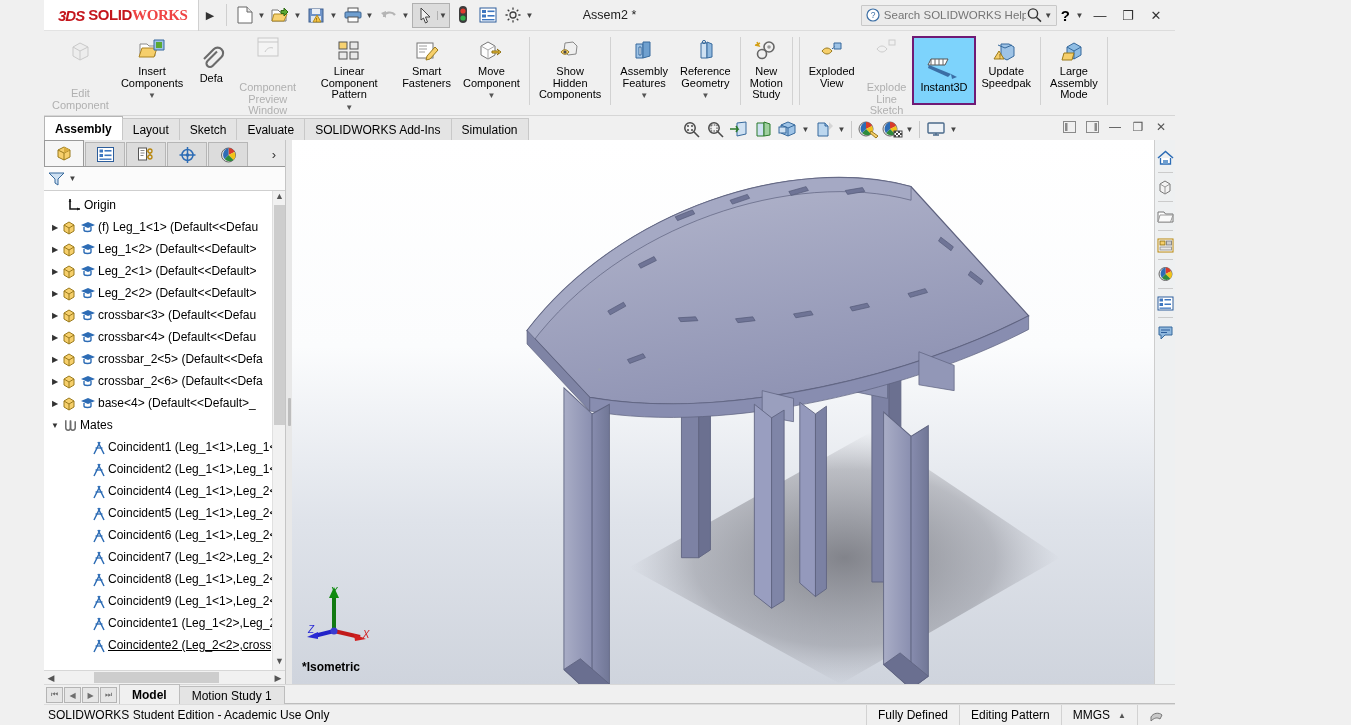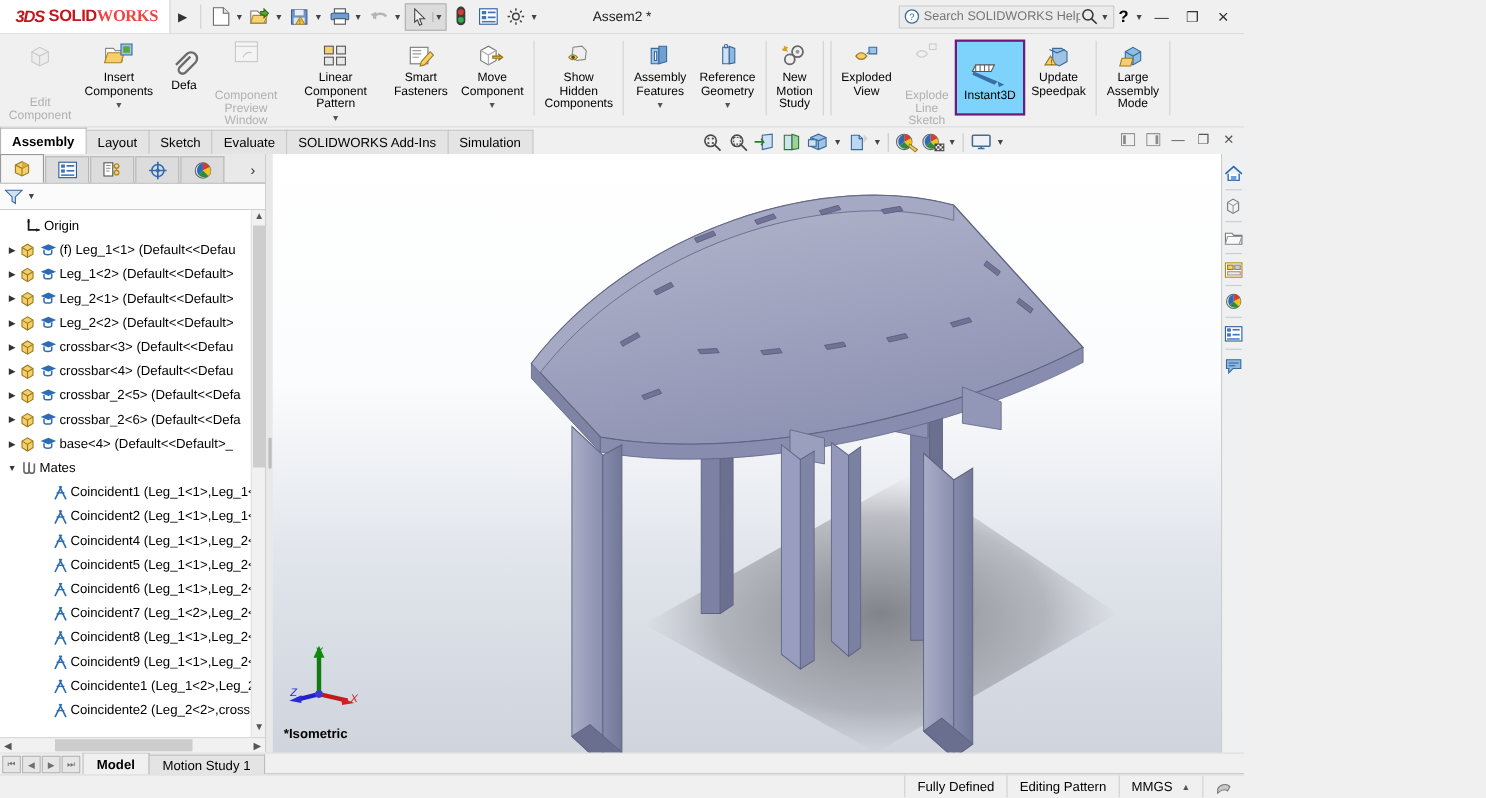--- a/index.html
+++ b/index.html
@@ -4,21 +4,21 @@
 <style>
   * { box-sizing: border-box; margin: 0; padding: 0; }
   html, body {
     width: 1351px; height: 725px;
     font-family: "Liberation Sans", sans-serif;
     font-size: 12px;
     overflow: hidden;
     background: #f0f0f0;
     color: #000;
   }
-  .app { position: relative; width: 1131px; height: 725px; display: flex; flex-direction: column; }
+  .app { position: relative; width: 1131px; height: 725px; display: flex; flex-direction: column; margin-left: 44px; }
 
   
   .titlebar {
     height: 31px; background: #f0f0f0; display: flex; align-items: center;
     border-bottom: 1px solid #dcdcdc; flex: none; position: relative;
   }
   .logo-box {
     width: 155px; height: 31px; background: #ffffff;
     border-right: 1px solid #d0d0d0;
     display: flex; align-items: center; padding-left: 14px;
@@ -869,21 +869,21 @@
           </div>
         <div class="trow" style="padding-left:46px;">
             <span class="ticon">
               <svg width="16" height="15" viewBox="0 0 16 15">
                 <path d="M3 14L9 2M13 14L7 2" stroke="#2d6cb5" stroke-width="1.5" fill="none"></path>
                 <path d="M4.5 8h7" stroke="#2d6cb5" stroke-width="1.3"></path>
               </svg>
             </span>
             <span class="tlabel">Coincidente1 (Leg_1&lt;2&gt;,Leg_2</span>
           </div>
-        <div class="trow" style="padding-left:46px;">
+        <div class="trow" style="padding-left:46px;text-decoration:underline;">
             <span class="ticon">
               <svg width="16" height="15" viewBox="0 0 16 15">
                 <path d="M3 14L9 2M13 14L7 2" stroke="#2d6cb5" stroke-width="1.5" fill="none"></path>
                 <path d="M4.5 8h7" stroke="#2d6cb5" stroke-width="1.3"></path>
               </svg>
             </span>
             <span class="tlabel">Coincidente2 (Leg_2&lt;2&gt;,cross</span>
           </div>
 
         <div class="fm-vscroll">
@@ -1077,20 +1077,21 @@
       <span class="navb">◀</span>
       <span class="navb">▶</span>
       <span class="navb">⏭</span>
     </div>
     <div class="btab active">Model</div>
     <div class="btab">Motion Study 1</div>
     <div class="btab-fill"></div>
   </div>
 
   <div class="statusbar">
+    <span>SOLIDWORKS Student Edition - Academic Use Only</span>
     <span class="st-right">
       <span class="st-cell">Fully Defined</span>
       <span class="st-cell">Editing Pattern</span>
       <span class="st-cell">
         <span>MMGS</span>
         <span class="st-up">▲</span>
       </span>
       <span class="st-cell">
         <svg width="15" height="14" viewBox="0 0 15 14">
             <path d="M2 9c2-4 8-5 11-2l-2 4c-3-2-6-1-9 2z" fill="#c9c9c9" stroke="#777"></path>

